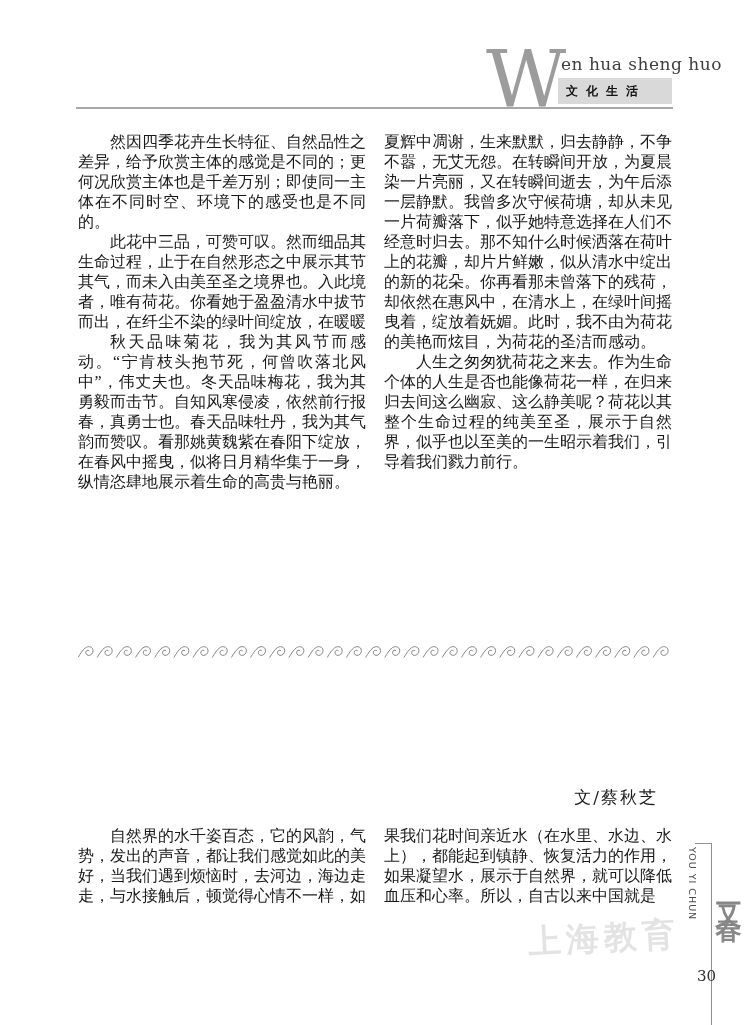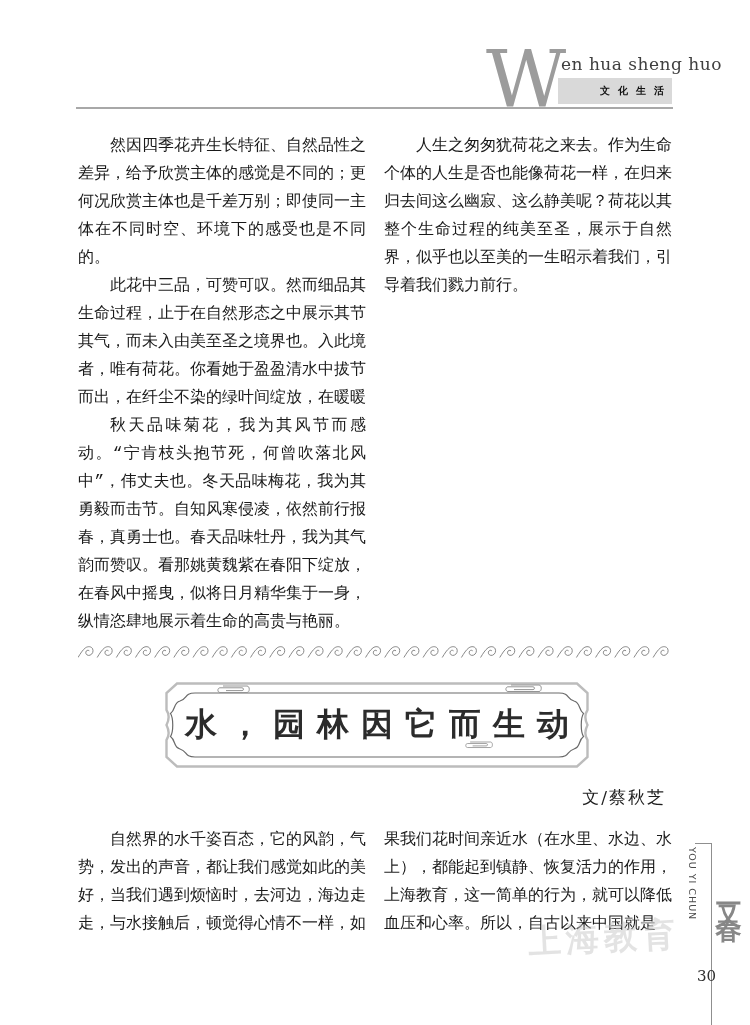--- a/index.html
+++ b/index.html
@@ -13,55 +13,54 @@
   .big-w {
     position:absolute; left:486px; top:40px; font-size:78px; line-height:1;
     color:#9c9c9c; font-family:"DejaVu Serif",serif;
   }
   .pinyin-header {
     position:absolute; left:561px; top:54px; font-size:17px; color:#404040;
     letter-spacing:0.5px; font-family:"DejaVu Serif",serif;
   }
   .section-box {
     position:absolute; left:558px; top:78px; width:114px; height:26px;
-    background:#d9d9d9; font-size:10px; font-weight:bold; color:#111;
-    letter-spacing:8px; text-indent:8px; line-height:26px; text-align:right;
+    background:#d9d9d9; font-size:12px; font-weight:bold; color:#111;
+    letter-spacing:8px; text-indent:8px; line-height:26px; text-align:left;
     font-family:"DejaVu Sans",sans-serif;
   }
   .header-rule {
     position:absolute; left:76px; top:107px; width:597px; height:2px; background:#a8a8a8;
   }
 
   
   .cols { position:absolute; left:78px; width:594px; display:flex; gap:18px; z-index:1; }
   .col  { width:288px; }
   .col p {
-    font-size:16px; line-height:28px; text-align:justify; color:#191919;
+    font-size:16px; line-height:20px; text-align:justify; color:#191919;
     text-justify:inter-character;
-    font-family:Liberation Mono, monospace;
   }
   .col p.ind { text-indent:2em; }
   .a1 { top:132px; }
   .a2 { top:826px;justify-content:flex-end; }
 
   
   .divider { position:absolute; left:78px; top:645px; width:594px; height:15px; }
 
   
   .frame { position:absolute; left:165px; top:682px; width:424px; height:86px; }
   .frame svg { position:absolute; left:0; top:0; }
   .frame-title {
     position:absolute; inset:0; display:flex; align-items:center; justify-content:center;
     font-size:32px; font-weight:600; letter-spacing:12px; text-indent:12px;
     color:#2b2b2b; font-family:"DejaVu Sans","Liberation Sans",sans-serif;
   }
 
   
   .byline {
-    position:absolute; left:378px; top:786px; width:288px; text-align:right;
+    position:absolute; left:370px; top:786px; width:288px; text-align:right;
     font-size:17px; letter-spacing:2px; color:#1d1d1d; font-family:"DejaVu Serif",serif;
   }
 
   
   .watermark {
     position:absolute; left:528px; top:916px; font-size:33px; font-weight:bold;
     color:#c9c9c9; opacity:0.5; letter-spacing:5px; transform:rotate(-3deg);
     z-index:2; font-family:"DejaVu Sans",sans-serif;
   }
 
@@ -93,20 +92,21 @@
   <div class="section-box">文化生活</div>
   <div class="header-rule"></div>
 
   <div class="cols a1">
     <div class="col">
       <p class="ind">然因四季花卉生长特征、自然品性之差异，给予欣赏主体的感觉是不同的；更何况欣赏主体也是千差万别；即使同一主体在不同时空、环境下的感受也是不同的。</p>
       <p class="ind">此花中三品，可赞可叹。然而细品其生命过程，止于在自然形态之中展示其节其气，而未入由美至圣之境界也。入此境者，唯有荷花。你看她于盈盈清水中拔节而出，在纤尘不染的绿叶间绽放，在暖暖</p>
       <p class="ind">秋天品味菊花，我为其风节而感动。“宁肯枝头抱节死，何曾吹落北风中”，伟丈夫也。冬天品味梅花，我为其勇毅而击节。自知风寒侵凌，依然前行报春，真勇士也。春天品味牡丹，我为其气韵而赞叹。看那姚黄魏紫在春阳下绽放，在春风中摇曳，似将日月精华集于一身，纵情恣肆地展示着生命的高贵与艳丽。</p>
     </div>
     <div class="col">
+      <p>夏辉中凋谢，生来默默，归去静静，不争不嚣，无艾无怨。在转瞬间开放，为夏晨染一片亮丽，又在转瞬间逝去，为午后添一层静默。我曾多次守候荷塘，却从未见一片荷瓣落下，似乎她特意选择在人们不经意时归去。那不知什么时候洒落在荷叶上的花瓣，却片片鲜嫩，似从清水中绽出的新的花朵。你再看那未曾落下的残荷，却依然在惠风中，在清水上，在绿叶间摇曳着，绽放着妩媚。此时，我不由为荷花的美艳而炫目，为荷花的圣洁而感动。</p>
       <p class="ind">人生之匆匆犹荷花之来去。作为生命个体的人生是否也能像荷花一样，在归来归去间这么幽寂、这么静美呢？荷花以其整个生命过程的纯美至圣，展示于自然界，似乎也以至美的一生昭示着我们，引导着我们戮力前行。</p>
     </div>
   </div>
 
   <div class="divider">
     <svg width="594" height="15" viewBox="0 0 594 15">
       <path id="wave-motif" transform="translate(0,0)" d="M0,12.5 C2.5,8.5 4.5,5 7.5,2.8 C10,1 13.5,1.4 14.6,3.8 C15.7,6.2 14.6,9.2 12,10.2 C9.7,11 7.5,9.5 7.8,7.2 C8,5.4 10,4.7 11.3,5.8" fill="none" stroke="#7a7a7a" stroke-width="0.9"></path>
     <path transform="translate(19.17,0)" d="M0,12.5 C2.5,8.5 4.5,5 7.5,2.8 C10,1 13.5,1.4 14.6,3.8 C15.7,6.2 14.6,9.2 12,10.2 C9.7,11 7.5,9.5 7.8,7.2 C8,5.4 10,4.7 11.3,5.8" fill="none" stroke="#7a7a7a" stroke-width="0.9"></path>
         <path transform="translate(38.34,0)" d="M0,12.5 C2.5,8.5 4.5,5 7.5,2.8 C10,1 13.5,1.4 14.6,3.8 C15.7,6.2 14.6,9.2 12,10.2 C9.7,11 7.5,9.5 7.8,7.2 C8,5.4 10,4.7 11.3,5.8" fill="none" stroke="#7a7a7a" stroke-width="0.9"></path>
         <path transform="translate(57.51,0)" d="M0,12.5 C2.5,8.5 4.5,5 7.5,2.8 C10,1 13.5,1.4 14.6,3.8 C15.7,6.2 14.6,9.2 12,10.2 C9.7,11 7.5,9.5 7.8,7.2 C8,5.4 10,4.7 11.3,5.8" fill="none" stroke="#7a7a7a" stroke-width="0.9"></path>
@@ -133,48 +133,29 @@
         <path transform="translate(460.08,0)" d="M0,12.5 C2.5,8.5 4.5,5 7.5,2.8 C10,1 13.5,1.4 14.6,3.8 C15.7,6.2 14.6,9.2 12,10.2 C9.7,11 7.5,9.5 7.8,7.2 C8,5.4 10,4.7 11.3,5.8" fill="none" stroke="#7a7a7a" stroke-width="0.9"></path>
         <path transform="translate(479.25,0)" d="M0,12.5 C2.5,8.5 4.5,5 7.5,2.8 C10,1 13.5,1.4 14.6,3.8 C15.7,6.2 14.6,9.2 12,10.2 C9.7,11 7.5,9.5 7.8,7.2 C8,5.4 10,4.7 11.3,5.8" fill="none" stroke="#7a7a7a" stroke-width="0.9"></path>
         <path transform="translate(498.42,0)" d="M0,12.5 C2.5,8.5 4.5,5 7.5,2.8 C10,1 13.5,1.4 14.6,3.8 C15.7,6.2 14.6,9.2 12,10.2 C9.7,11 7.5,9.5 7.8,7.2 C8,5.4 10,4.7 11.3,5.8" fill="none" stroke="#7a7a7a" stroke-width="0.9"></path>
         <path transform="translate(517.59,0)" d="M0,12.5 C2.5,8.5 4.5,5 7.5,2.8 C10,1 13.5,1.4 14.6,3.8 C15.7,6.2 14.6,9.2 12,10.2 C9.7,11 7.5,9.5 7.8,7.2 C8,5.4 10,4.7 11.3,5.8" fill="none" stroke="#7a7a7a" stroke-width="0.9"></path>
         <path transform="translate(536.76,0)" d="M0,12.5 C2.5,8.5 4.5,5 7.5,2.8 C10,1 13.5,1.4 14.6,3.8 C15.7,6.2 14.6,9.2 12,10.2 C9.7,11 7.5,9.5 7.8,7.2 C8,5.4 10,4.7 11.3,5.8" fill="none" stroke="#7a7a7a" stroke-width="0.9"></path>
         <path transform="translate(555.93,0)" d="M0,12.5 C2.5,8.5 4.5,5 7.5,2.8 C10,1 13.5,1.4 14.6,3.8 C15.7,6.2 14.6,9.2 12,10.2 C9.7,11 7.5,9.5 7.8,7.2 C8,5.4 10,4.7 11.3,5.8" fill="none" stroke="#7a7a7a" stroke-width="0.9"></path>
         <path transform="translate(575.10,0)" d="M0,12.5 C2.5,8.5 4.5,5 7.5,2.8 C10,1 13.5,1.4 14.6,3.8 C15.7,6.2 14.6,9.2 12,10.2 C9.7,11 7.5,9.5 7.8,7.2 C8,5.4 10,4.7 11.3,5.8" fill="none" stroke="#7a7a7a" stroke-width="0.9"></path>
       </svg>
   </div>
 
-  <div class="frame">
-    <svg width="424" height="86" viewBox="0 0 424 86">
-
-      <path d="M12,1.5 H412 L422.5,11 V28 C418.5,34 420.5,39 422.5,43 C420.5,47 418.5,52 422.5,58 V75 L412,84.5 H12 L1.5,75 V58 C5.5,52 3.5,47 1.5,43 C3.5,39 5.5,34 1.5,28 V11 Z" fill="none" stroke="#bcbcbc" stroke-width="2.4"></path>
-
-      <path d="M30,11 H394 C405,11 401,16.5 409,19 C416,21 413,27.5 418.5,31.5 C415.5,36 415.5,50 418.5,54.5 C413,58.5 416,65 409,67 C401,69.5 405,75 394,75 H30 C19,75 23,69.5 15,67 C8,65 11,58.5 5.5,54.5 C8.5,50 8.5,36 5.5,31.5 C11,27.5 8,21 15,19 C23,16.5 19,11 30,11 Z" fill="none" stroke="#6a6a6a" stroke-width="1.2"></path>
-
-      <g stroke="#949494" stroke-width="1" fill="none">
-        <path transform="translate(52,4)" d="M6,0 H30 C33,0 33,6.5 30,6.5 H3 C0.2,6.5 0.2,1.8 3,1.8 H25 C27,1.8 27,4.6 25,4.6 H9"></path>
-      </g>
-      <g stroke="#949494" stroke-width="1" fill="none">
-        <path transform="translate(340,3)" d="M6,0 H34 C37,0 37,6.5 34,6.5 H3 C0.2,6.5 0.2,1.8 3,1.8 H28 C30,1.8 30,4.6 28,4.6 H9"></path>
-      </g>
-      <g stroke="#949494" stroke-width="1" fill="none">
-        <path transform="translate(300,60) scale(0.85)" d="M6,0 H30 C33,0 33,6.5 30,6.5 H3 C0.2,6.5 0.2,1.8 3,1.8 H25 C27,1.8 27,4.6 25,4.6 H9"></path>
-      </g>
-    </svg>
-    <div class="frame-title">水，园林因它而生动</div>
-  </div>
 
   <div class="byline">文/蔡秋芝</div>
 
   <div class="cols a2">
     <div class="col">
       <p class="ind">自然界的水千姿百态，它的风韵，气势，发出的声音，都让我们感觉如此的美好，当我们遇到烦恼时，去河边，海边走走，与水接触后，顿觉得心情不一样，如</p>
     </div>
     <div class="col">
-      <p>果我们花时间亲近水（在水里、水边、水上），都能起到镇静、恢复活力的作用，上海教育，这一简单的行为，就可以降低血压和心率。所以，自古以来中国就是</p>
+      <p>果我们花时间亲近水（在水里、水边、水上），都能起到镇静、恢复活力的作用，如果凝望水，展示于自然界，就可以降低血压和心率。所以，自古以来中国就是</p>
     </div>
   </div>
 
   <div class="watermark">上海教育</div>
 
   <div class="side-tick"></div>
   <div class="side-line"></div>
   <div class="side-pinyin">YOU YI CHUN</div>
   <div class="side-title">又一春</div>
   <div class="page-number">30</div>

